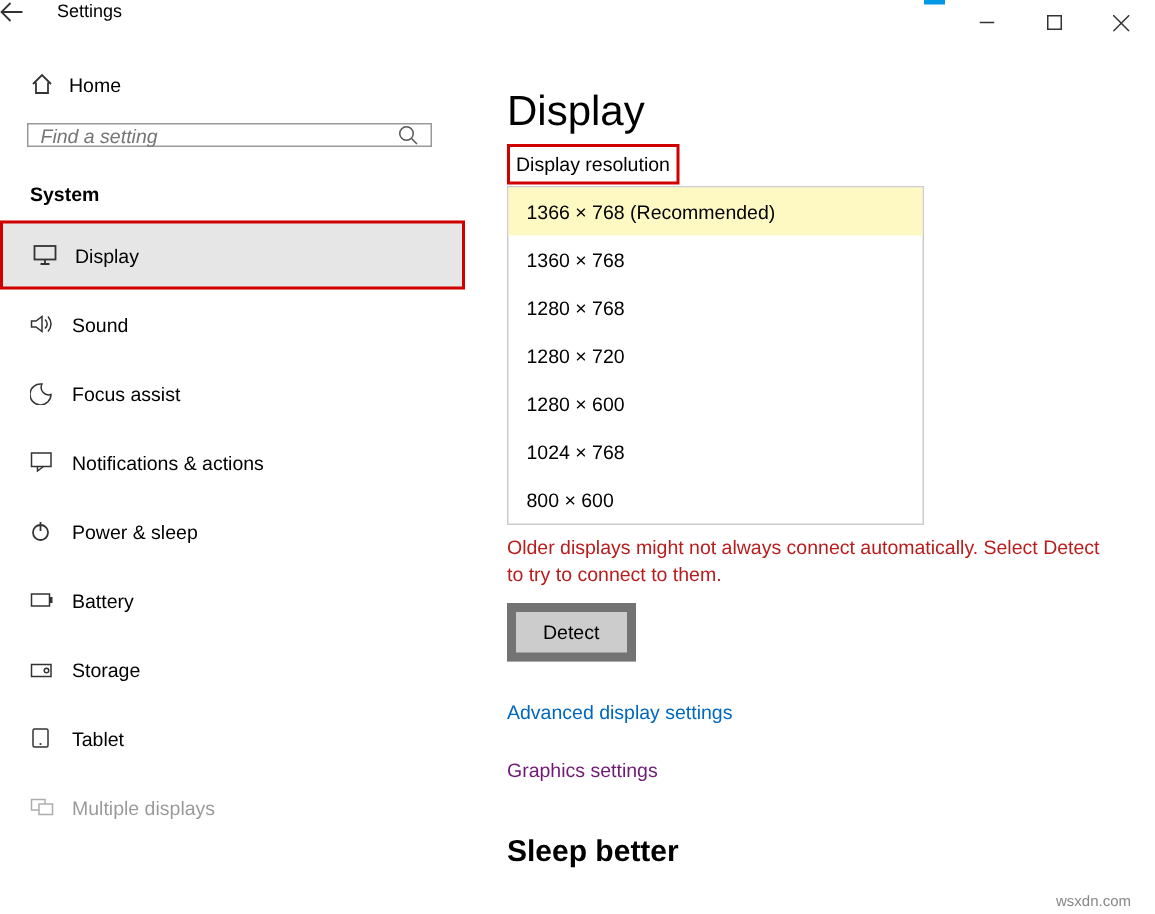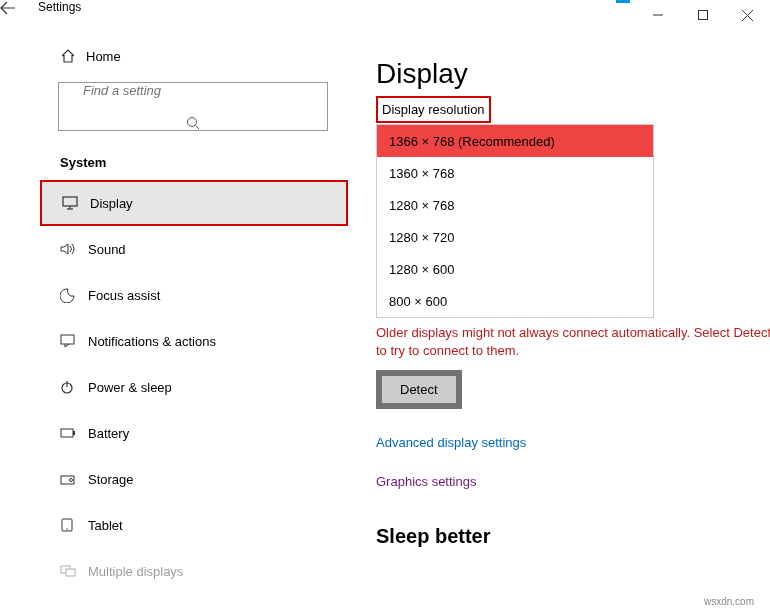--- a/index.html
+++ b/index.html
@@ -3,38 +3,38 @@
 <meta charset="utf-8">
 <style>
   * { box-sizing: border-box; margin: 0; padding: 0; font-family: "Segoe UI", Arial, sans-serif; }
   body { width: 770px; height: 609px; background: #fff; overflow: hidden; position: relative; font-size: 13px; }
   .titlebar { height: 34px; display: flex; align-items: flex-start; }
   .titlebar .back { width: 38px; text-align: center; font-size: 15px; }
   .titlebar .title { font-size: 12px; flex: 1; }
   .win-btns { display: flex; }
   .win-btn { width: 45px; height: 30px; display: flex; align-items: center; justify-content: center; }
   .tab-accent { position: absolute; top: 0; right: 140px; width: 14px; height: 3px; background: #0098e6; }
-  .container { display: flex; height: calc(100% - 34px); margin-left: 40px; }
+  .container { display: flex; height: calc(100% - 34px); }
   .sidebar { width: 310px; display: flex; flex-direction: column; }
   .home { display: flex; align-items: center; padding: 10px 20px 10px 20px; height: 44px; }
   .home .hicon { width: 26px; }
   .search-wrap { padding: 4px 20px 10px 18px; }
-  .search { width: 270px; height: 49px; border: 1px solid #999; display: flex; align-items: center; padding: 0 8px; justify-content: space-between; flex-direction: column; }
+  .search { width: 270px; height: 16px; border: 1px solid #999; display: flex; align-items: center; padding: 0 8px; justify-content: space-between; }
   .search input { border: none; outline: none; font-size: 13px; width: 220px; font-style: italic; color: #555; background: transparent; }
   .cat-label { padding: 14px 20px 10px 20px; font-weight: 600; font-size: 13px; }
   .nav { list-style: none; }
   .nav li { display: flex; align-items: center; height: 46px; padding-left: 20px; }
   .nav li .nicon { width: 28px; display: flex; align-items: center; }
   .nav li.selected { background: #e6e6e6; border: 2px solid #d00000; }
   .main { flex: 1; padding: 2px 0 0 28px; position: relative; }
   .page-title { font-size: 28px; font-weight: 400; margin: 22px 0 6px 0; }
   .section-label { display: inline-block; padding: 4px 4px; border: 2px solid #d00000; font-size: 13px; margin-bottom: 0; }
   .dropdown { width: 278px; border: 1px solid #ccc; margin-top: 1px; background: #fff; }
   .dropdown .opt { padding: 6px 12px; font-size: 13px; height: 32px; display: flex; align-items: center; }
-  .dropdown .opt.sel { background: #ef4444; }
+  .dropdown .opt.sel { background: #fef9c3; }
   .hint-text { margin-top: 6px; font-size: 13px; color: #b91c1c; width: 400px; line-height: 1.4; }
   .detect-btn { display: inline-block; margin-top: 10px; padding: 6px 18px; background: #ccc; border: 6px solid #737373; font-size: 13px; text-align: center; }
   .link { display: block; color: #0067c0; font-size: 13px; margin-top: 26px; }
   .link2 { display: block; color: #701a75; font-size: 13px; margin-top: 24px; }
   .sleep-title { font-size: 20px; font-weight: 600; margin-top: 36px; }
   .cutoff { font-size: 13px; margin-top: 6px; color: #444; white-space: nowrap; overflow: hidden; }
   .watermark { position: absolute; right: 16px; bottom: 2px; font-size: 10px; color: #888; }
   svg { display: block; }
 </style>
 </head>
@@ -177,20 +177,21 @@
 
   <div class="main">
     <div class="page-title">Display</div>
     <span class="section-label">Display resolution</span>
     <div class="dropdown">
       <div class="opt sel">1366 × 768 (Recommended)</div>
       <div class="opt">1360 × 768</div>
       <div class="opt">1280 × 768</div>
       <div class="opt">1280 × 720</div>
       <div class="opt">1280 × 600</div>
+      <div class="opt">1024 × 768</div>
       <div class="opt">800 × 600</div>
     </div>
     <div class="hint-text">Older displays might not always connect automatically. Select Detect to try to connect to them.</div>
     <div class="detect-btn">Detect</div>
     <a class="link">Advanced display settings</a>
     <a class="link2">Graphics settings</a>
     <div class="sleep-title">Sleep better</div>
   </div>
 </div>
 

